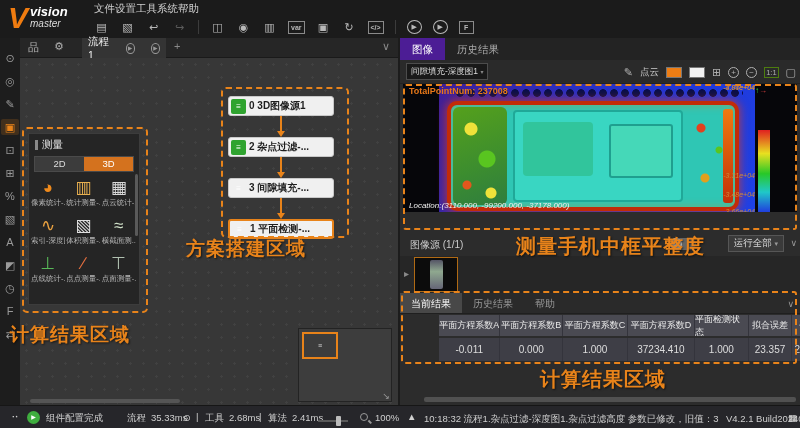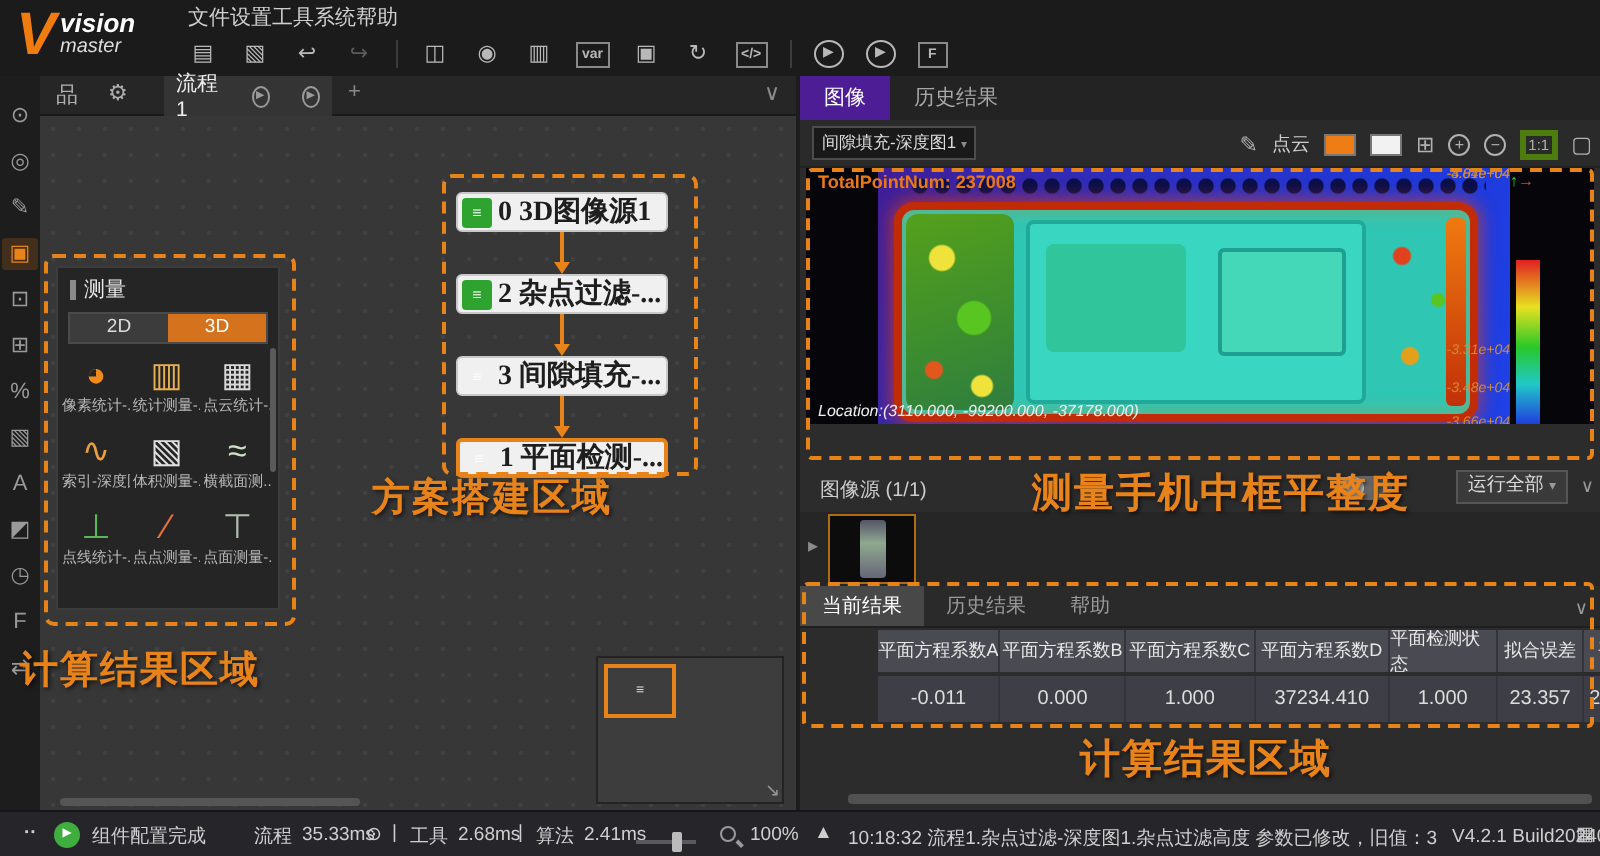--- a/index.html
+++ b/index.html
@@ -57,21 +57,21 @@
   .ltool:nth-child(6) .gi{color:#cfe0c8;}
   .ltool:nth-child(7) .gi{color:#58b858;}
   .ltool:nth-child(8) .gi{color:#e87040;}
   .ltool:nth-child(9) .gi{color:#b0c0b0;}
   .lscroll{position:absolute;right:1px;top:40px;width:3px;height:62px;background:#5a5a5a;border-radius:2px;}
 
   
   .nodes{position:absolute;left:228px;top:96px;width:106px;display:flex;flex-direction:column;}
   .node{height:20px;background:#f0f0f0;border-radius:3px;display:flex;align-items:center;padding:1px;border:1px solid #c8c8c8;}
   .node .nic{width:15px;height:15px;border-radius:2px;margin:0 3px 0 1px;color:#fff;font-size:8px;line-height:15px;text-align:center;}
-  .node .ntx{font-size:14px;color:#1e1e1e;font-weight:bold;white-space:nowrap;overflow:hidden;font-family:Liberation Serif, serif;}
+  .node .ntx{font-size:10px;color:#1e1e1e;font-weight:bold;white-space:nowrap;overflow:hidden;}
   .node:nth-of-type(1) .nic{background:#2fa32f;}
   .node:nth-of-type(2) .nic{background:#2f7fd0;}
   .node:nth-of-type(3) .nic{background:#2fa32f;}
   .node:nth-of-type(4) .nic{background:#7fa32f;}
   .node.selected{border:2px solid #e8831a;}
   .narrow{height:21px;position:relative;}
   .narrow::before{content:"";position:absolute;left:50%;margin-left:-1px;top:0;bottom:4px;width:2px;background:#e8831a;}
   .narrow::after{content:"";position:absolute;left:50%;margin-left:-4px;bottom:0;border-left:4px solid rgba(0,0,0,0);border-right:4px solid rgba(0,0,0,0);border-top:6px solid #e8831a;}
 
   
@@ -91,21 +91,21 @@
   .rtabs{position:absolute;left:0;top:0;width:400px;height:22px;background:#232323;display:flex;}
   .rtab{padding:0 12px;line-height:22px;font-size:10.5px;color:#a8a8a8;}
   .rtab.active{background:#4c1d95;color:#fff;}
   .rtools{position:absolute;left:0;top:22px;width:400px;height:24px;background:#2a2a2a;border-bottom:1px solid #222;}
   .srcdrop{position:absolute;left:6px;top:3px;height:17px;background:#191919;border:1px solid #4c4c4c;color:#ddd;font-size:8.5px;line-height:15px;padding:0 4px;}
   .srcdrop i{font-style:normal;color:#888;font-size:6px;}
   .rtools-right{position:absolute;right:4px;top:0;height:24px;display:flex;align-items:center;gap:7px;}
   .rt-ic{color:#b0b0b0;font-size:11px;}
   .swatch{width:16px;height:11px;border:1px solid #777;}
   .mag{border:1px solid #b0b0b0;border-radius:50%;width:11px;height:11px;line-height:9px;font-size:8px;color:#b0b0b0;text-align:center;}
-  .ratio{font-size:7.5px;color:#b0b0b0;border:3px solid #4d7c0f;line-height:9px;padding:0 1px;}
+  .ratio{font-size:7.5px;color:#b0b0b0;border:1px solid #4d7c0f;line-height:9px;padding:0 1px;}
 
   
   .imgarea{position:absolute;left:3px;top:46px;width:394px;height:128px;background:#06060a;overflow:hidden;}
   .bluefield{position:absolute;left:36px;top:0;width:316px;height:146px;background:linear-gradient(115deg,#401e96 0%,#2b2fc0 35%,#2038d8 70%,#1e42e8 100%);}
   .fixdots{position:absolute;left:52px;top:3px;width:288px;height:13px;background-image:radial-gradient(circle at 5px 6px,#0a0f4a 0 3.5px,rgba(0,0,0,0) 4.2px);background-size:11px 12px;}
   .phone{position:absolute;left:44px;top:17px;width:292px;height:110px;border:4px solid #c22b08;border-radius:10px;background:#2fc6b4;box-shadow:0 0 8px 2px rgba(240,60,10,.55), inset 0 0 10px rgba(255,120,0,.35);}
   .camzone{position:absolute;left:2px;top:2px;width:54px;height:98px;border-radius:6px;background:
      radial-gradient(circle at 18px 22px,#efe23a 0 6px,rgba(0,0,0,0) 7px),
      radial-gradient(circle at 34px 52px,#59c520 0 8px,rgba(0,0,0,0) 9px),
      radial-gradient(circle at 14px 78px,#e2571d 0 4px,rgba(0,0,0,0) 5px),

